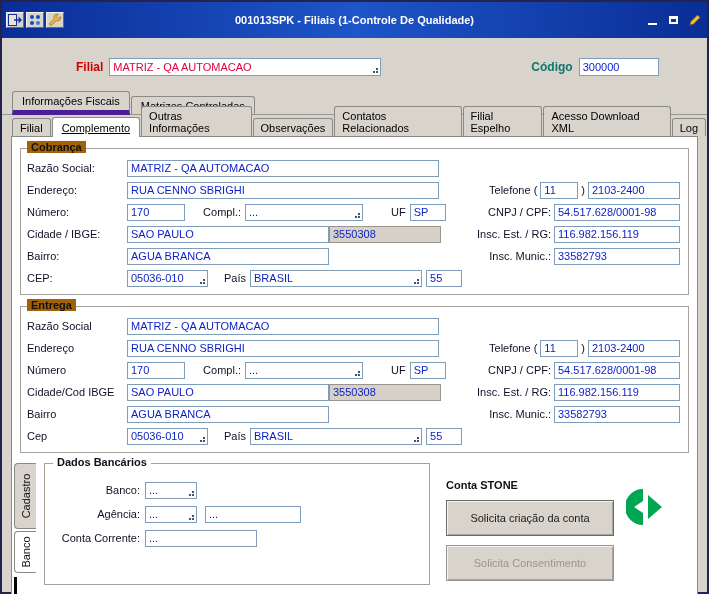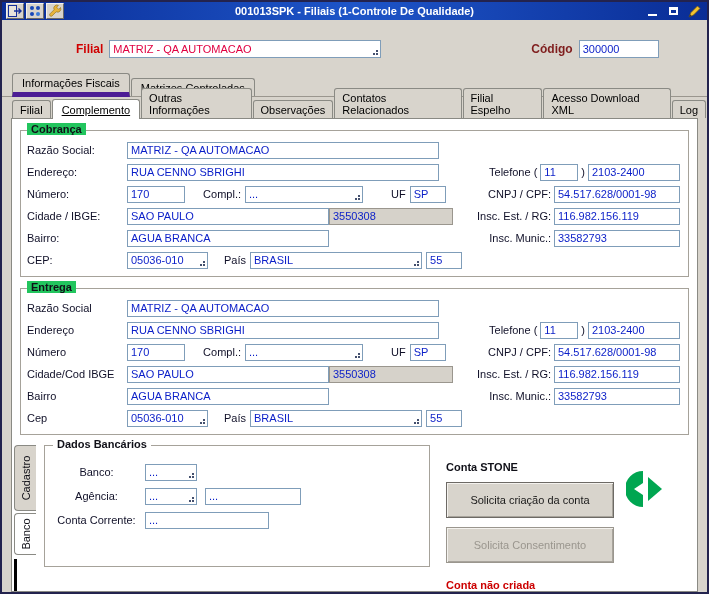--- a/index.html
+++ b/index.html
@@ -8,21 +8,21 @@
   .window {
     width: 709px; height: 594px;
     border: 2px solid #23234e;
     background: #d8d4cc;
     display: flex; flex-direction: column;
     position: relative;
   }
 
   
   .titlebar {
-    height: 18px; flex: none;
+    height: 36px; flex: none;
     background: linear-gradient(90deg, #0a2d96 0%, #1e55c8 50%, #0a2d96 100%);
     display: flex; align-items: center;
     position: relative; padding: 0 4px; justify-content: space-between;
   }
   .tb-left { display: flex; gap: 2px; align-items: center; z-index: 2; }
   .tbicon {
     width: 18px; height: 16px; background: #d8d4cc;
     border: 1px solid; border-color: #f4f2ee #6d6a65 #6d6a65 #f4f2ee;
     display: flex; align-items: center; justify-content: center; padding: 0; cursor: pointer;
   }
@@ -30,21 +30,21 @@
     position: absolute; left: 0; right: 0; text-align: center;
     color: #ffffff; font-weight: bold; font-size: 11px; line-height: 21px;
   }
   .tb-right { margin-left: auto; display: flex; gap: 4px; align-items: center; z-index: 2; }
   .wbtn { width: 17px; height: 15px; background: transparent; border: none; display: flex; align-items: center; justify-content: center; cursor: pointer; padding: 0; }
   .min-glyph { width: 9px; height: 2px; background: #ffffff; margin-top: 7px; }
   .max-glyph { width: 9px; height: 8px; border: 2px solid #ffffff; border-top-width: 3px; }
 
   
   .header { height: 57px; flex: none; display: flex; align-items: center; padding: 0 12px; }
-  .hlbl { font-size: 12px; font-weight: bold; color: #7f1d1d; }
+  .hlbl { font-size: 12px; font-weight: bold; color: #0f766e; }
   .hlbl.red { color: #d00000; }
   .header .filial-box { margin-left: 6px; width: 272px; height: 18px; line-height: 16px; color: #e00040; }
   .header .codigo-box { margin-left: 6px; width: 80px; height: 18px; line-height: 16px; }
   .ml60 { margin-left: 62px; }
   .ml150 { margin-left: 150px; }
 
   
   .ib {
     display: inline-block; flex: none;
     border: 1px solid #7f9db9; background: #ffffff;
@@ -54,21 +54,21 @@
     vertical-align: middle; cursor: text;
   }
   .ib.ro { background: #d6d2ca; border-color: #9a968e; cursor: default; }
   .lookup::after {
     content: ""; position: absolute; right: 2px; bottom: 2px;
     width: 2px; height: 2px; background: #44506e;
     box-shadow: -3px 0 #44506e, 0 -3px #44506e;
   }
 
   .w312{width:312px}.w202{width:202px}.w172{width:172px}.w126{width:126px}
-  .w118{width:118px}.w112{width:124px}.w96{width:96px}.w92{width:92px}
+  .w118{width:118px}.w112{width:112px}.w96{width:96px}.w92{width:92px}
   .w64{width:81px}.w58{width:58px}.w52{width:52px}.w38{width:38px}.w36{width:36px}
 
   
   .tabrow1 { height: 20px; flex: none; display: flex; align-items: flex-end; padding: 0 0 0 10px; border-bottom: 1px solid #9a968e; }
   .t1 {
     font-size: 11px; padding: 3px 9px 2px; margin-right: 1px;
     border: 1px solid #8a8a84; border-bottom: none; border-radius: 3px 3px 0 0;
     background: #d8d4cc; cursor: pointer; position: relative;
   }
   .t1.active { margin-bottom: -1px; padding-bottom: 3px; z-index: 2; border-bottom: 5px solid #4c1d95; margin-top: 22px; }
@@ -91,21 +91,21 @@
   }
 
   .fieldset {
     position: relative; flex: none;
     border: 1px solid #a6a29a;
     margin: 11px 6px 0 6px; padding: 8px 6px 4px 6px;
     height: 147px;
   }
   .legend {
     position: absolute; top: -8px; left: 6px;
-    background: #22c55e; padding: 0 4px;
+    background: #a16207; padding: 0 4px;
     font-weight: bold; font-size: 11px; color: #101018;
   }
   .frow { display: flex; align-items: center; height: 22px; }
   .ll { width: 100px; flex: none; text-align: left; padding-right: 5px; font-size: 11px; color: #101028; }
   .il { flex: none; font-size: 11px; color: #101028; padding: 0 4px; }
   .il.r48 { width: 48px; text-align: right; padding-right: 4px; }
   .sp12 { width: 12px; flex: none; } .sp24 { width: 24px; flex: none; } .sp2 { width: 2px; flex: none; }
 
   .rcol { position: absolute; top: 30px; right: 8px; width: 240px; }
   .rr { display: flex; align-items: center; justify-content: flex-end; height: 22px; gap: 3px; }
@@ -130,21 +130,21 @@
   .dados {
     position: relative; width: 386px; flex: none;
     border: 1px solid #a6a29a; margin-left: 8px;
     padding: 14px 8px 4px 8px; height: 122px;
   }
   .dlegend {
     position: absolute; top: -8px; left: 8px; background: #ffffff;
     padding: 0 4px; font-weight: bold; font-size: 11px; color: #101018;
   }
   .drow { display: flex; align-items: center; height: 24px; }
-  .dl { width: 92px; flex: none; text-align: center; padding-right: 5px; font-size: 11px; color: #101028; }
+  .dl { width: 92px; flex: none; text-align: right; padding-right: 5px; font-size: 11px; color: #101028; }
   .gap8 { width: 8px; flex: none; }
 
   .stone { flex: 1; position: relative; padding: 2px 0 0 16px; }
   .stone-title { font-weight: bold; font-size: 11px; color: #101018; margin-top: 14px; }
   .btn {
     display: block; width: 168px; height: 36px; margin-top: 9px;
     background: #d8d4cc; font-size: 11px; color: #1a1a1a; cursor: pointer;
     border: 1px solid #6d6a65;
     box-shadow: inset 1px 1px 0 #f4f2ee, inset -1px -1px 0 #a8a49c;
     font-family: "Liberation Sans", sans-serif;

